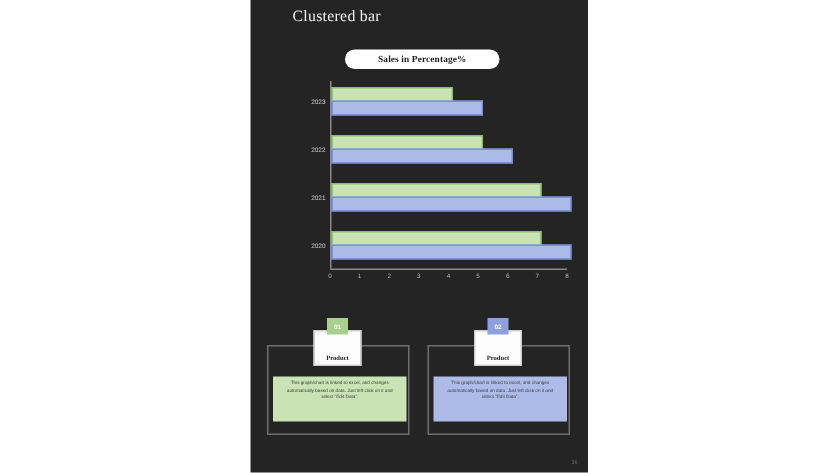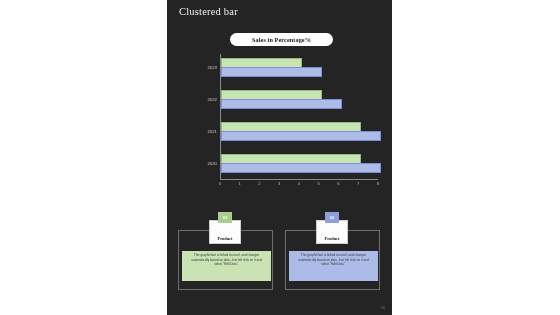--- a/index.html
+++ b/index.html
@@ -1,20 +1,20 @@
 <!DOCTYPE html>
 <html><head>
 <meta charset="utf-8">
 <style>
   html,body{margin:0;padding:0;background:#ffffff;}
   body{width:560px;height:315px;overflow:hidden;font-family:"Liberation Sans",sans-serif;}
   .page{position:absolute;left:0;top:0;width:560px;height:315px;background:#ffffff;}
   .slide{position:absolute;left:167px;top:0;width:225px;height:315px;background:#242424;}
 
-  .slide-title{position:absolute;left:12px;top:6px;font-family:"Liberation Serif",serif;
+  .slide-title{position:absolute;left:28px;top:6px;font-family:"Liberation Serif",serif;
     font-size:10.5px;color:#f2f2f2;letter-spacing:.2px;font-weight:400;}
 
   .chart-card{position:absolute;left:8px;top:28px;width:209px;height:180px;}
   .pill{position:absolute;left:55px;top:5px;width:103px;height:13px;background:#ffffff;
     border-radius:7px;display:flex;align-items:center;justify-content:center;}
   .pill span{font-family:"Liberation Serif",serif;font-size:6.2px;color:#1b1b1b;font-weight:700;letter-spacing:.1px;}
 
   .plot{position:absolute;left:12px;top:26px;width:192px;height:140px;}
   .axis-y{position:absolute;left:33px;top:0;width:1px;height:125px;background:#8a8a8a;}
   .axis-x{position:absolute;left:33px;top:125px;width:158px;height:1px;background:#8a8a8a;}

